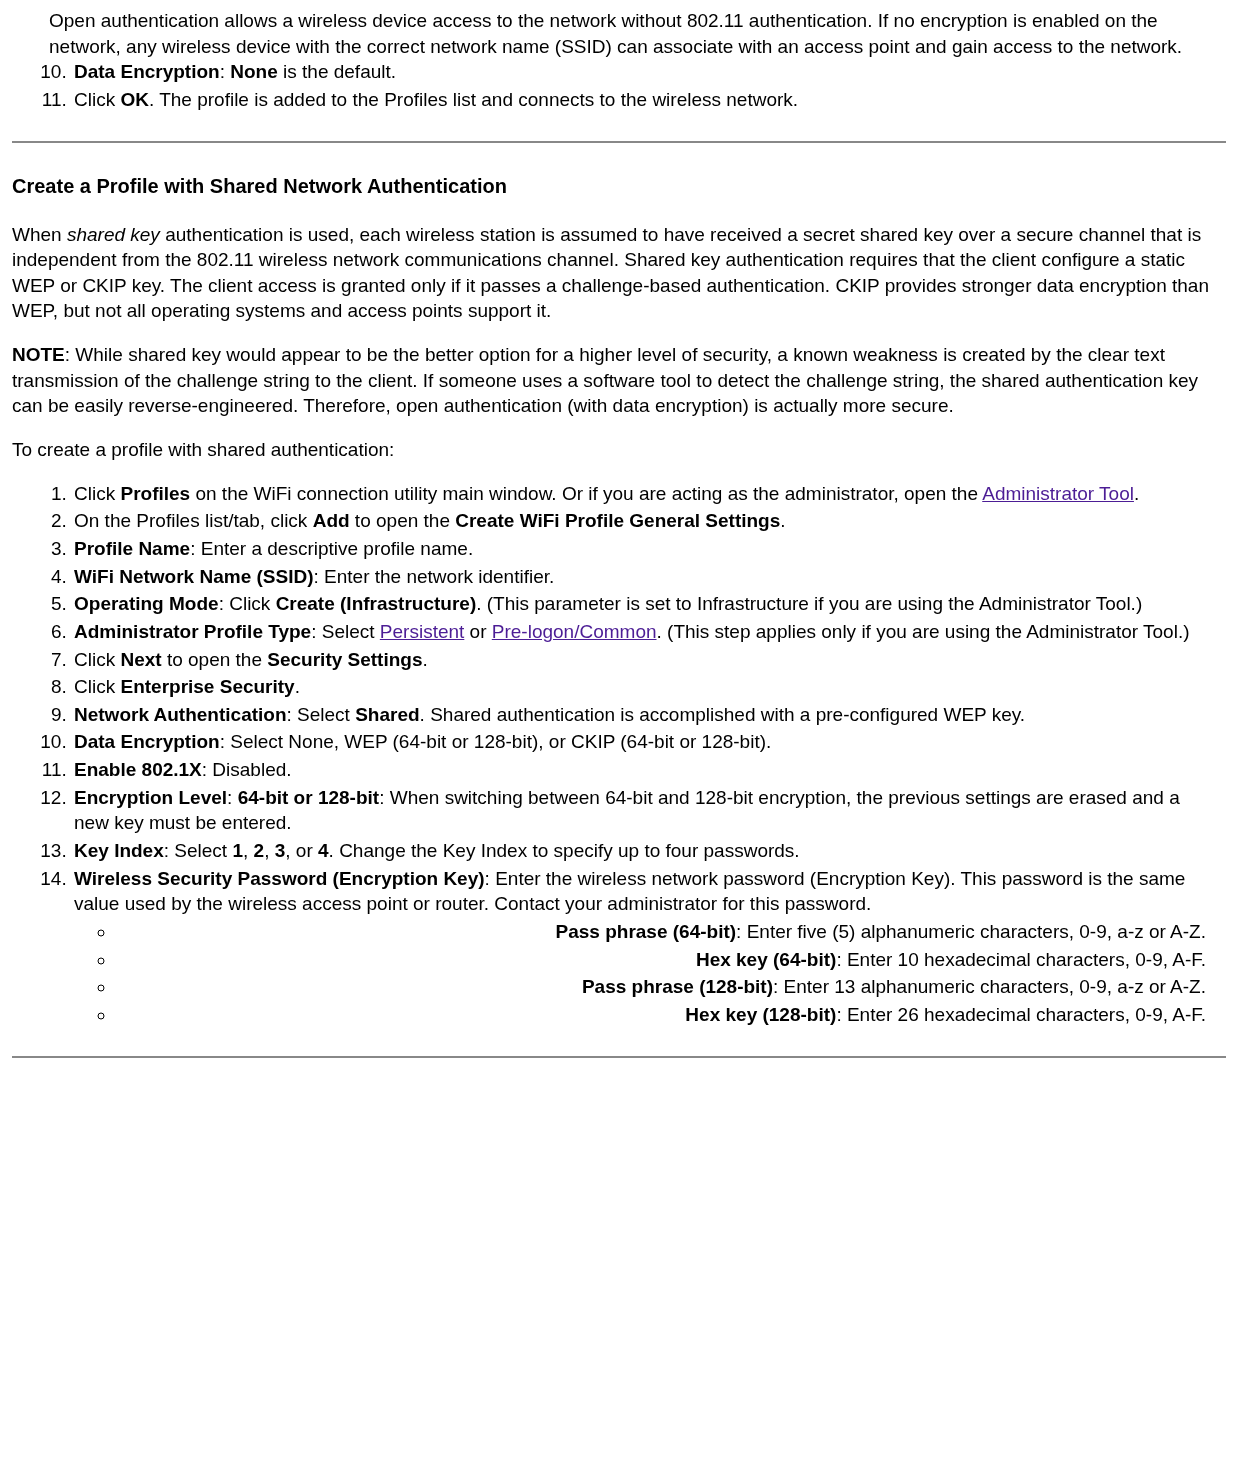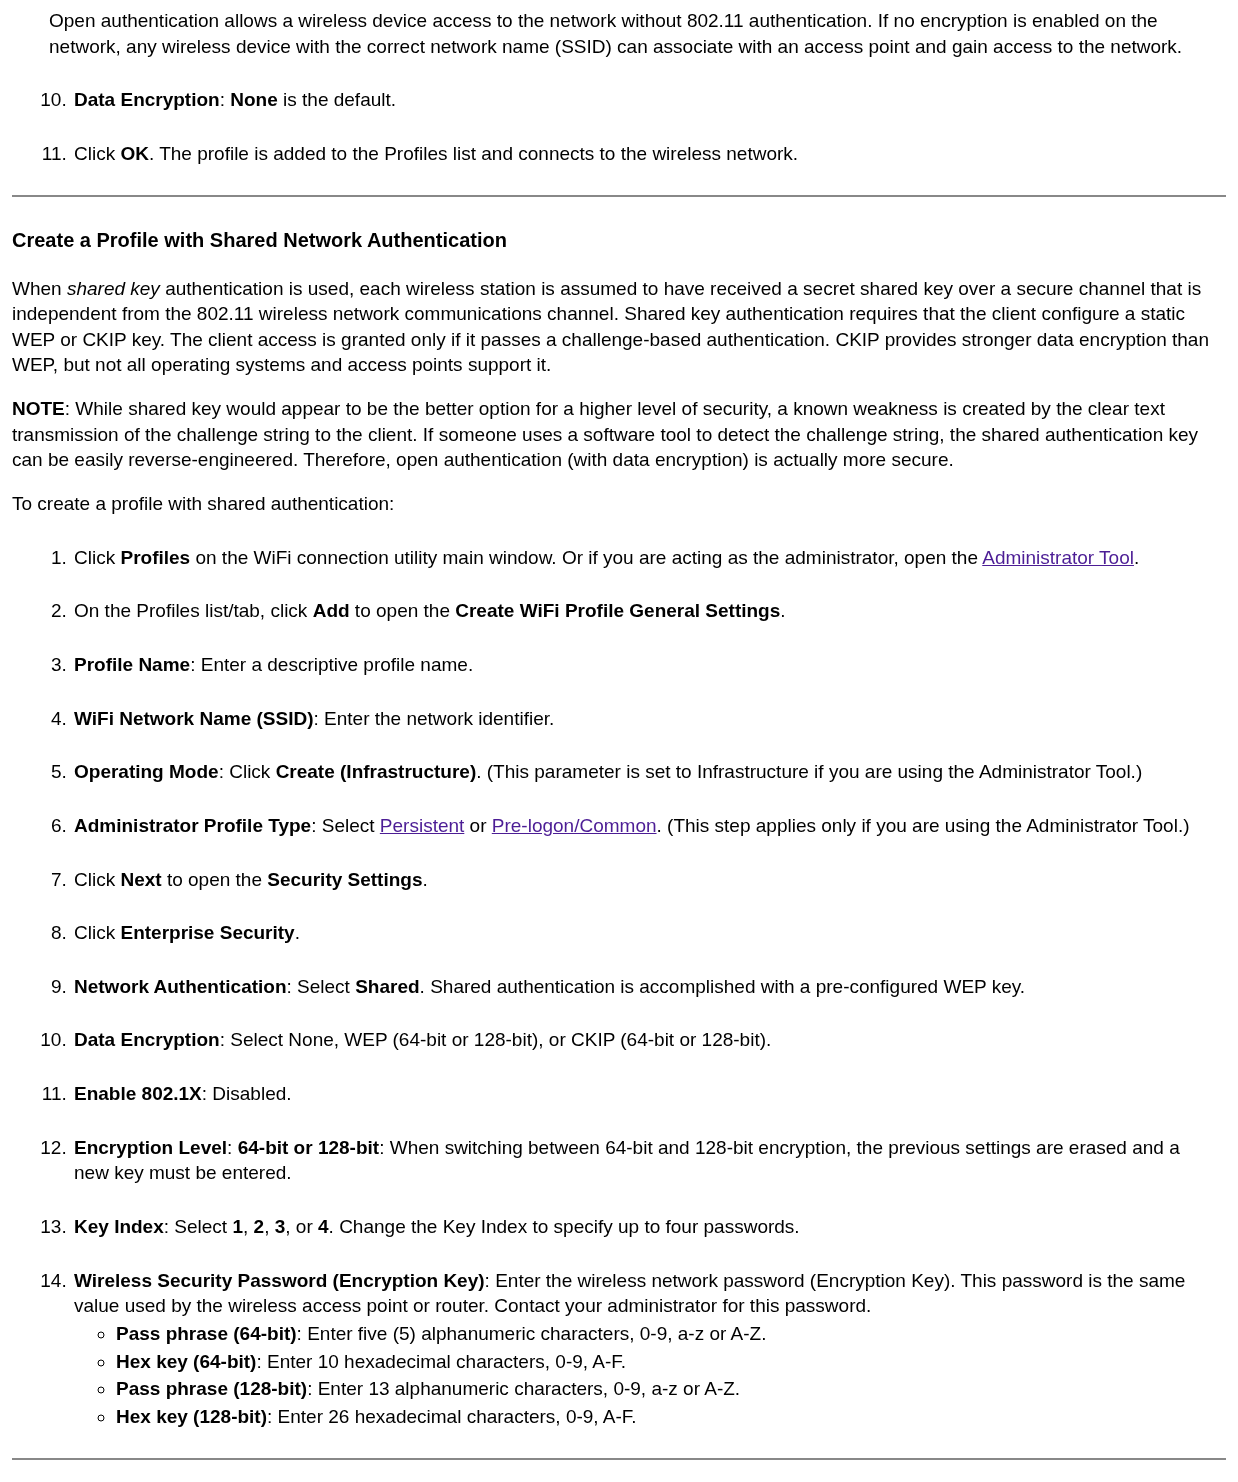--- a/index.html
+++ b/index.html
@@ -15,26 +15,26 @@
       margin-left: 37px;
       margin-right: 20px;
     }
     ol.numbered {
       margin: 0 20px 0 30px;
       padding-left: 30px;
     }
     ol.numbered > li {
       padding-left: 2px;
       margin-bottom: 2px;
-      margin-top: 28px;
     }
     ul.sublist {
       list-style-type: circle;
       margin: 2px 0 2px 22px;
       padding-left: 20px;
+      text-align: right;
     }
     ul.sublist > li {
       margin-bottom: 2px;
     }
     hr {
       border: none;
       border-top: 2px solid #888;
       margin: 28px 0 18px 0;
     }
     h2.section {

